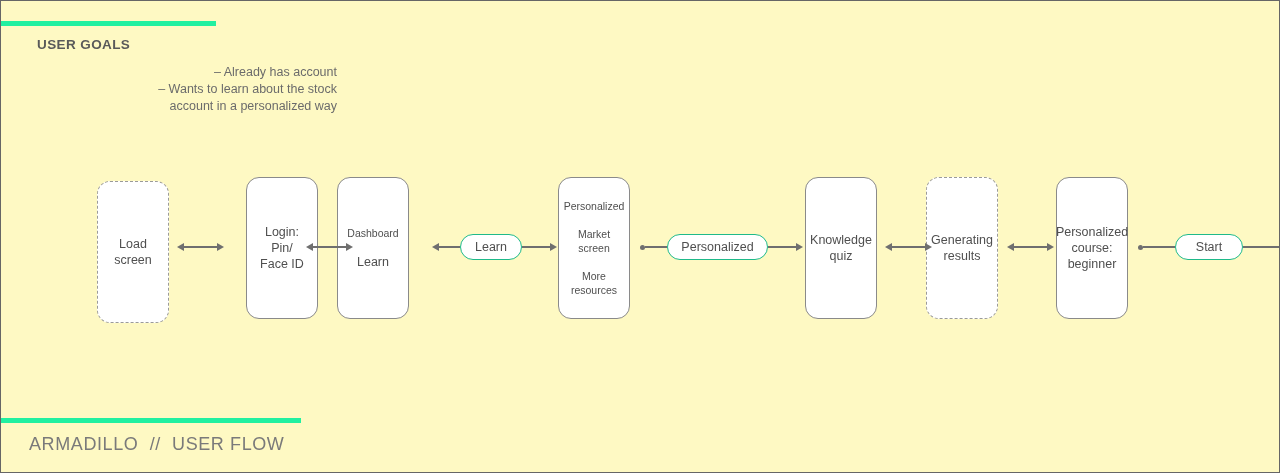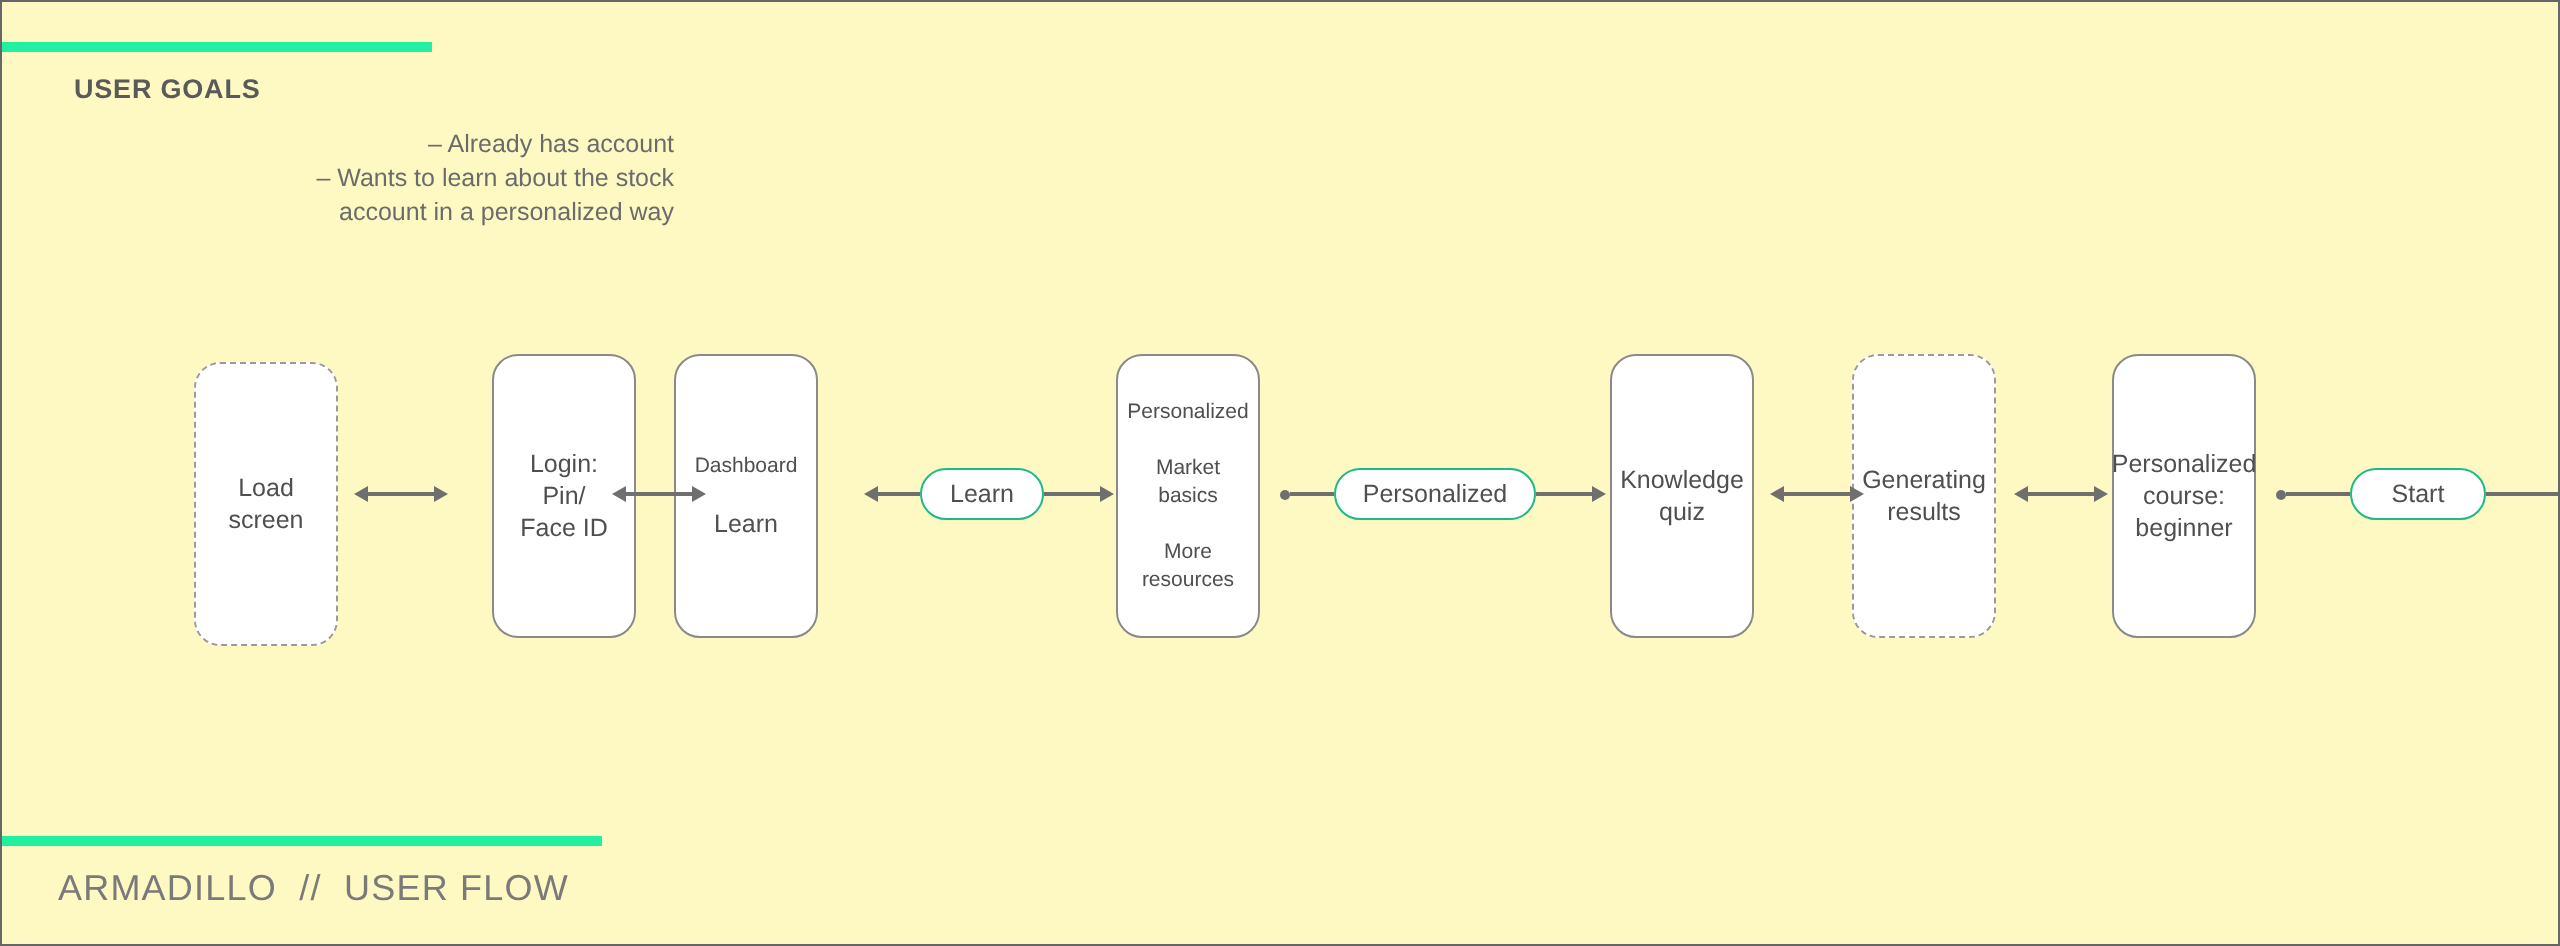--- a/index.html
+++ b/index.html
@@ -199,21 +199,21 @@
     <div class="pill" style="left:459px; top:233px; width:62px;">
       <span>Learn</span>
     </div>
 
     <div class="conn" style="left:521px; top:245px; width:30px;"></div>
     <div class="arrowhead right" style="left:549px; top:242px;"></div>
 
     <div class="node" style="left:557px; top:176px; width:72px; height:142px;">
       <div class="node-text small stack">Personalized</div>
       <div class="node-text small stack">Market
-basics</div>
+screen</div>
       <div class="node-text small stack">More
 resources</div>
     </div>
 
     <div class="dot" style="left:639px; top:244px;"></div>
     <div class="conn" style="left:644px; top:245px; width:22px;"></div>
 
     <div class="pill" style="left:666px; top:233px; width:101px;">
       <span>Personalized</span>
     </div>

